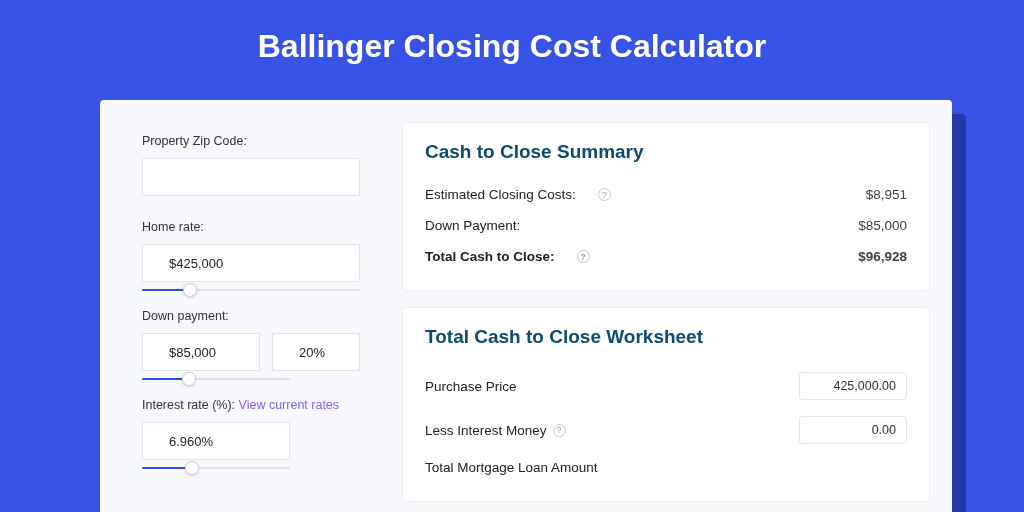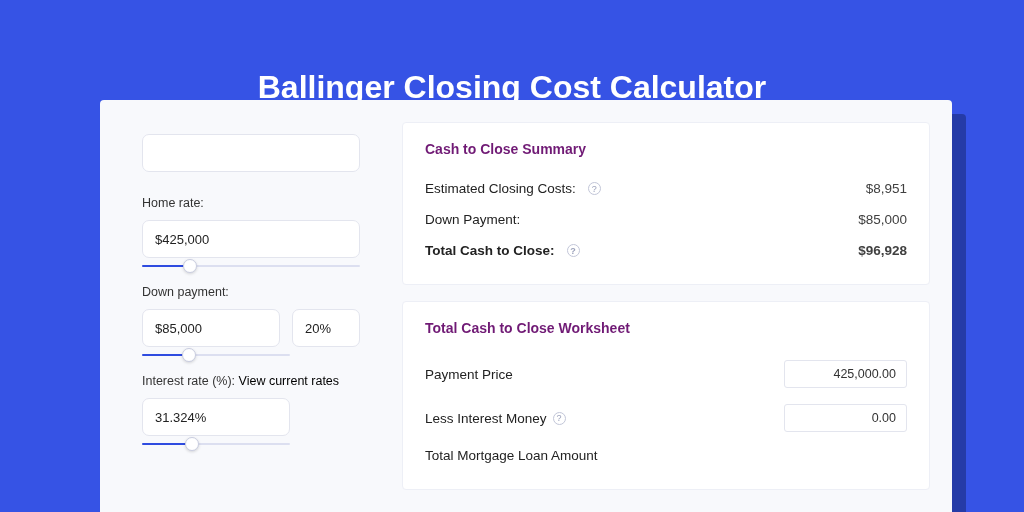--- a/index.html
+++ b/index.html
@@ -1,53 +1,54 @@
 <!DOCTYPE html>
 <html><head>
 <meta charset="utf-8">
 <style>
 * { margin: 0; padding: 0; box-sizing: border-box; }
 body { width: 1024px; height: 512px; background: #3653e5; font-family: -apple-system, BlinkMacSystemFont, "Segoe UI", Arial, sans-serif; overflow: hidden; position: relative; }
-.page-title { color: #fff; font-size: 32px; font-weight: 700; text-align: center; padding: 28px 0 24px; margin-top: 41px; }
+.page-title { color: #fff; font-size: 32px; font-weight: 700; text-align: center; padding: 28px 0 24px; }
 .main-card { position: absolute; top: 100px; left: 100px; right: 72px; bottom: 0; background: #f8f9fc; border-radius: 4px 4px 0 0; box-shadow: 14px 14px 0 0 rgba(18,30,90,0.45); display: flex; overflow: hidden; }
 .left-panel { width: 288px; padding: 34px 28px 0 42px; }
 .field-label { font-size: 12.5px; color: #333; margin-bottom: 10px; }
-.field-label a { color: #000000; text-decoration: none; text-align: right; }
-.input-box { background: #fff; border: 1px solid #e3e5ee; border-radius: 7px; height: 38px; width: 100%; padding: 0 12px; font-size: 13px; color: #222; display: flex; align-items: center; }
+.field-label a { color: #8b5cf6; text-decoration: none; text-align: right; }
+.input-box { background: #fff; border: 1px solid #e3e5ee; border-radius: 1px; height: 38px; width: 100%; padding: 0 26px; font-size: 13px; color: #222; display: flex; align-items: center; }
 .input-row { display: flex; gap: 12px; }
 .input-row .input-box:first-child { flex: 1; }
-.input-row .input-box.pct { width: 68px; }
+.input-row .input-box.pct { width: 88px; }
 .field-block { margin-bottom: 6px; }
 .slider-wrap { padding: 0 4px 0 4px; height: 18px; position: relative; margin-top: -1px; margin-bottom: 10px; }
 .slider-track { position: absolute; left: 0; right: 0; top: 8px; height: 2px; background: #dcdff0; border-radius: 1px; }
 .slider-fill { position: absolute; left: 0; top: 8px; height: 2px; background: #2f4ce0; border-radius: 1px; }
 .slider-thumb { position: absolute; top: 2px; width: 14px; height: 14px; background: #fff; border: 1px solid #c9cde0; border-radius: 50%; box-shadow: 0 1px 3px rgba(0,0,0,0.15); transform: translateX(-50%); }
 .right-panel { flex: 1; padding: 22px 22px 0 14px; }
 .summary-card, .worksheet-card { background: #fff; border: 1px solid #edeff6; border-radius: 4px; padding: 18px 22px; }
 .summary-card { margin-bottom: 16px; }
-.card-title { font-size: 14px; font-weight: 700; color: #701a75; margin-bottom: 16px; }
+.card-title { font-size: 19px; font-weight: 700; color: #0c4a6e; margin-bottom: 16px; }
 .row { display: flex; justify-content: space-between; align-items: center; padding: 8px 0; }
-.row-label { font-size: 13.5px; color: #222; display: flex; align-items: center; gap: 12px; }
+.row-label { font-size: 13.5px; color: #222; display: flex; align-items: center; gap: 22px; }
 .row-value { font-size: 13.5px; color: #404040; font-weight: 500; }
 .row.bold .row-label, .row.bold .row-value { font-weight: 700; }
 .help-icon { width: 13px; height: 13px; border: 1px solid #c2c6d8; border-radius: 50%; display: inline-flex; align-items: center; justify-content: center; font-size: 9px; color: #9aa0ba; }
 .ws-row { display: flex; justify-content: space-between; align-items: center; padding: 8px 0; }
 .ws-label { font-size: 13.5px; color: #222; display: flex; align-items: center; gap: 6px; }
-.ws-input { background: #fff; border: 1px solid #e3e5ee; border-radius: 3px; height: 28px; width: 123px; padding: 0 10px; font-size: 12.5px; color: #333; text-align: right; display: flex; align-items: center; justify-content: flex-end; }
+.ws-input { background: #fff; border: 1px solid #e3e5ee; border-radius: 3px; height: 28px; width: 108px; padding: 0 10px; font-size: 12.5px; color: #333; text-align: right; display: flex; align-items: center; justify-content: flex-end; }
 </style>
 </head>
 <body>
 
 <h1 class="page-title">Ballinger Closing Cost Calculator</h1>
 
 <div class="main-card">
 
   <div class="left-panel">
 
     <div class="field-block">
+      <div class="field-label">Property Zip Code:</div>
       <div class="input-box"></div>
     </div>
     <div style="height:18px"></div>
 
     <div class="field-block">
       <div class="field-label">Home rate:</div>
       <div class="input-box">$425,000</div>
       <div class="slider-wrap">
         <div class="slider-track"></div>
         <div class="slider-fill" style="width:22%"></div>
@@ -65,21 +66,21 @@
         <div class="slider-track"></div>
         <div class="slider-fill" style="width:32%"></div>
         <div class="slider-thumb" style="left:32%"></div>
       </div>
     </div>
 
     <div class="field-block">
       <div class="field-label">
         <span>Interest rate (%): </span><a href="#">View current rates</a>
       </div>
-      <div class="input-box" style="width:148px">31.324%</div>
+      <div class="input-box" style="width:148px">6.960%</div>
       <div class="slider-wrap" style="width:148px">
         <div class="slider-track"></div>
         <div class="slider-fill" style="width:34%"></div>
         <div class="slider-thumb" style="left:34%"></div>
       </div>
     </div>
 
   </div>
 
   <div class="right-panel">
@@ -105,21 +106,21 @@
             <span class="help-icon">?</span>
           </div>
         <div class="row-value">$96,928</div>
       </div>
     </div>
 
     <div class="worksheet-card">
       <div class="card-title">Total Cash to Close Worksheet</div>
       <div class="ws-row">
         <div class="ws-label">
-            <span>Payment Price</span>
+            <span>Purchase Price</span>
           </div>
         <div class="ws-input">425,000.00</div>
       </div>
       <div class="ws-row">
         <div class="ws-label">
             <span>Less Interest Money</span>
             <span class="help-icon">?</span>
           </div>
         <div class="ws-input">0.00</div>
       </div>

